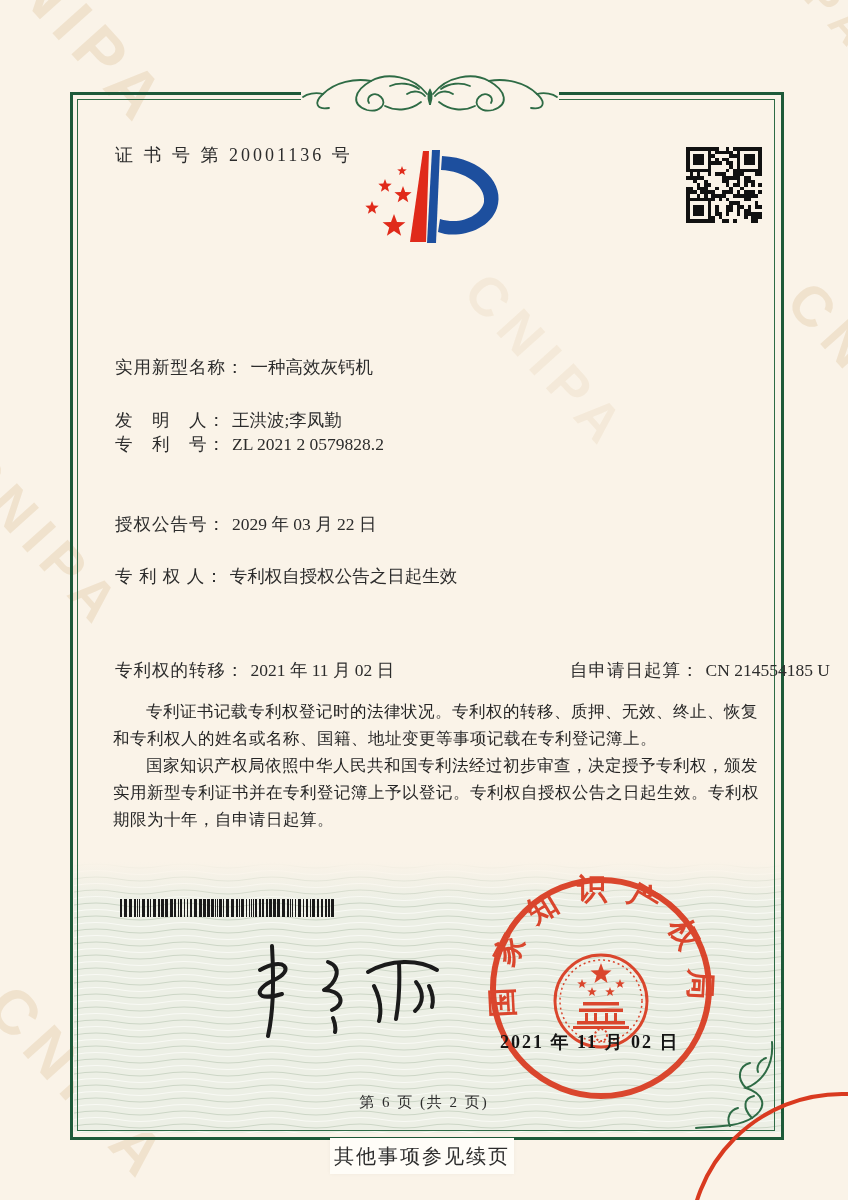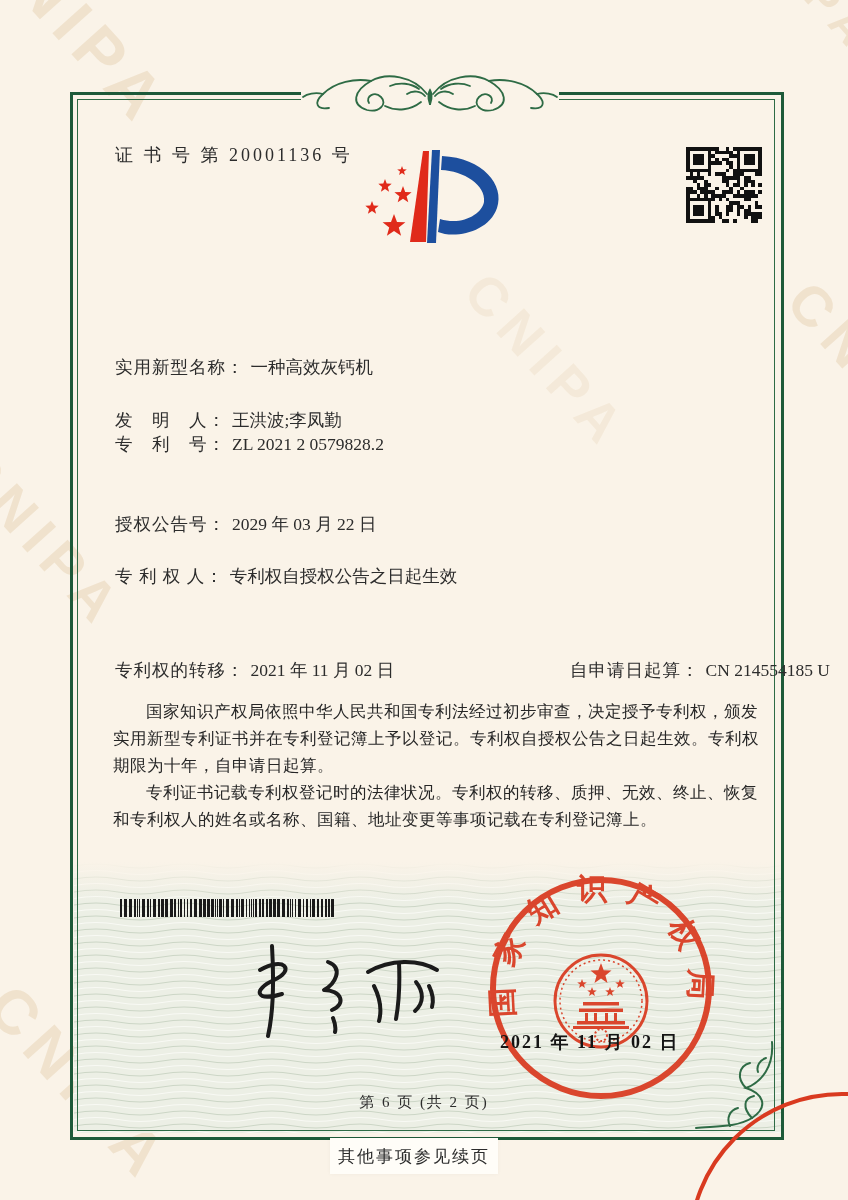--- a/index.html
+++ b/index.html
@@ -37,22 +37,22 @@
       font-family:"Liberation Sans","DejaVu Sans",sans-serif;color:#222;}
   .signer div{margin-bottom:12px;}
   .signature{position:absolute;left:232px;top:940px;width:220px;height:100px;z-index:5;}
   .seal{position:absolute;left:486px;top:873px;width:230px;height:230px;z-index:4;opacity:.93;}
   .seal-date{position:absolute;left:500px;top:1030px;width:240px;font-size:18px;font-weight:bold;
       letter-spacing:2px;color:#141414;z-index:6;white-space:nowrap;}
   .page-num{position:absolute;left:0;top:1093px;width:848px;text-align:center;font-size:15px;
       letter-spacing:2px;z-index:5;}
   .red-arc{position:absolute;left:688px;top:1092px;width:300px;height:300px;border:4px solid #d93a20;
       border-radius:50%;z-index:6;pointer-events:none;}
-  .note-box{position:absolute;left:330px;top:1138px;width:168px;height:36px;background:#fffdf8;
-      z-index:5;display:flex;align-items:center;justify-content:center;font-size:17px;
+  .note-box{position:absolute;left:330px;top:1138px;width:184px;height:36px;background:#fffdf8;
+      z-index:5;display:flex;align-items:center;justify-content:center;font-size:20px;
       letter-spacing:2px;box-shadow:0 0 4px rgba(0,0,0,0.04);}
 </style>
 </head>
 <body>
 
 <div class="page">
 
   <div class="wm" style="left:-52px;top:-16px;font-size:66px;">CNIPA</div>
   <div class="wm" style="left:712px;top:-48px;font-size:44px;">CNIPA</div>
   <div class="wm" style="left:440px;top:330px;font-size:54px;opacity:.55;">CNIPA</div>
@@ -619,22 +619,22 @@
     <span class="lab">专 利 权 人：</span><span class="val">专利权自授权公告之日起生效</span>
   </div>
   <div class="row" style="top:658px;">
     <span class="lab">专利权的转移：</span><span class="val">2021 年 11 月 02 日</span>
     <span class="grant2">
       <span class="lab">自申请日起算：</span><span class="val">CN 214554185 U</span>
     </span>
   </div>
 
   <div class="paras">
+    <p>专利证书记载专利权登记时的法律状况。专利权的转移、质押、无效、终止、恢复和专利权人的姓名或名称、国籍、地址变更等事项记载在专利登记簿上。</p>
     <p>国家知识产权局依照中华人民共和国专利法经过初步审查，决定授予专利权，颁发实用新型专利证书并在专利登记簿上予以登记。专利权自授权公告之日起生效。专利权期限为十年，自申请日起算。</p>
-    <p>专利证书记载专利权登记时的法律状况。专利权的转移、质押、无效、终止、恢复和专利权人的姓名或名称、国籍、地址变更等事项记载在专利登记簿上。</p>
   </div>
 
   <div class="barcode" id="barcode">
       <span style="left: 0px; width: 2px;"></span>
       <span style="left: 4px; width: 3px;"></span>
       <span style="left: 9px; width: 3px;"></span>
       <span style="left: 14px; width: 2px;"></span>
       <span style="left: 17px; width: 1px;"></span>
       <span style="left: 19px; width: 1px;"></span>
       <span style="left: 22px; width: 3px;"></span>

